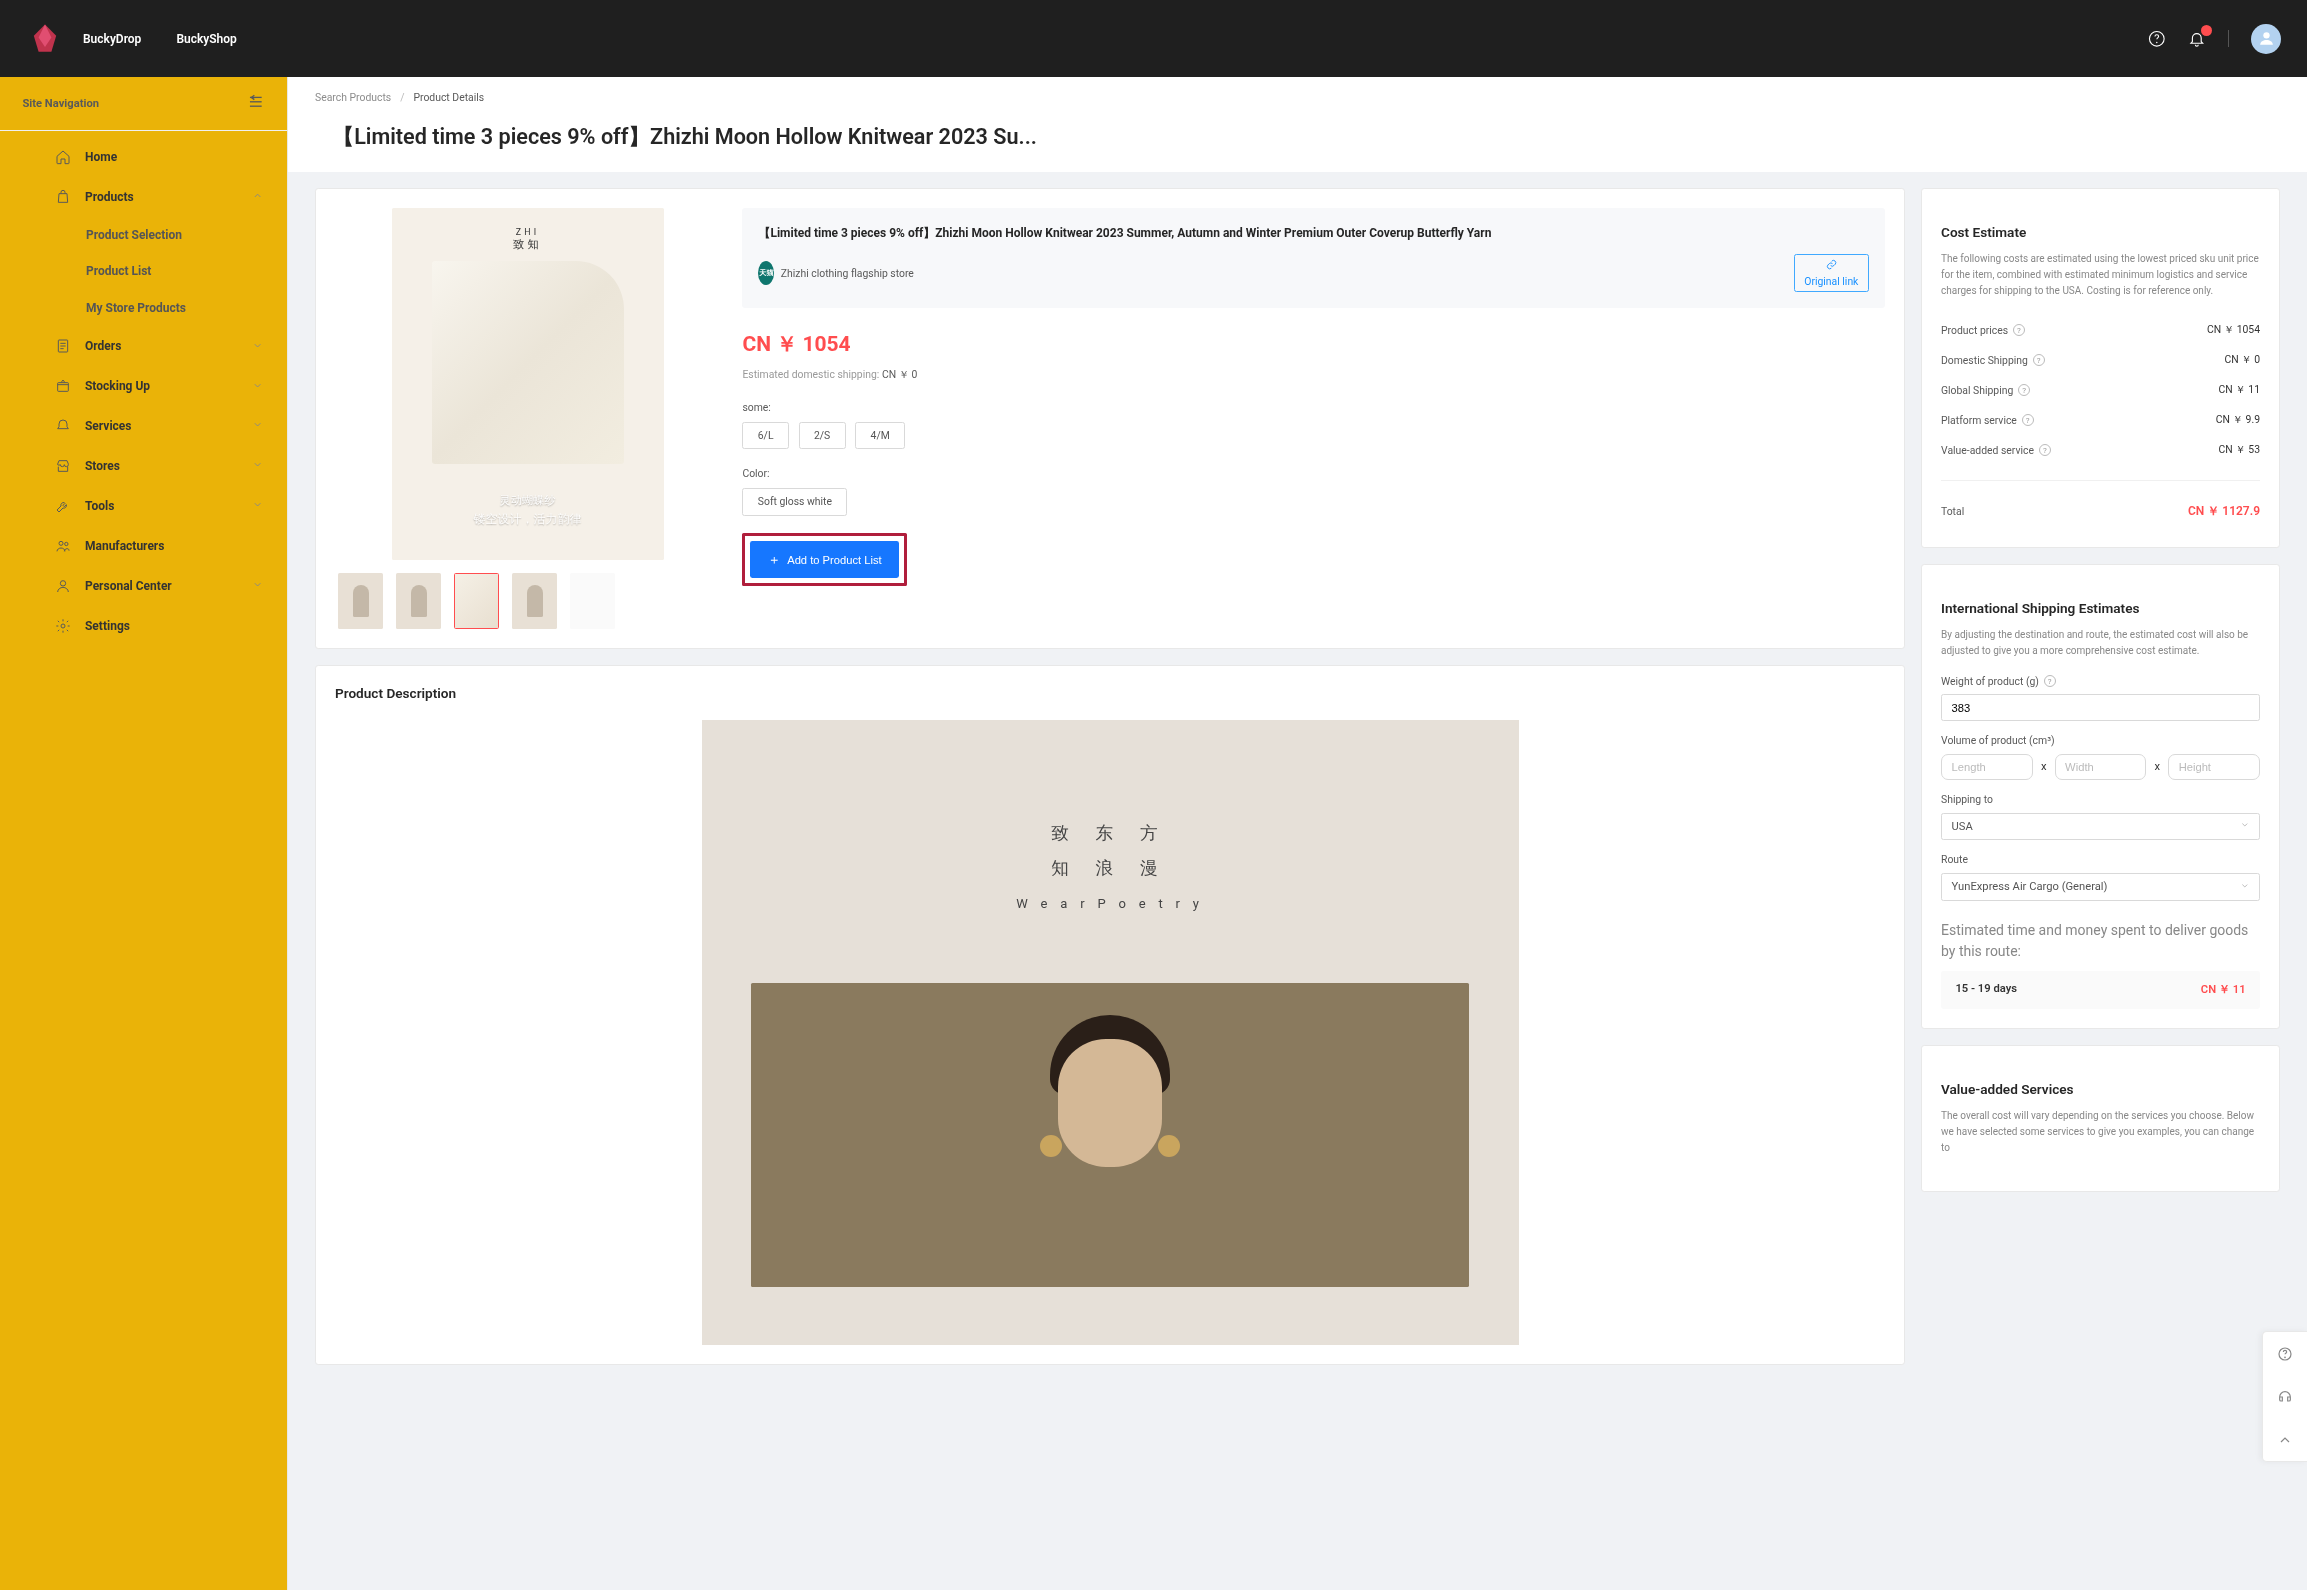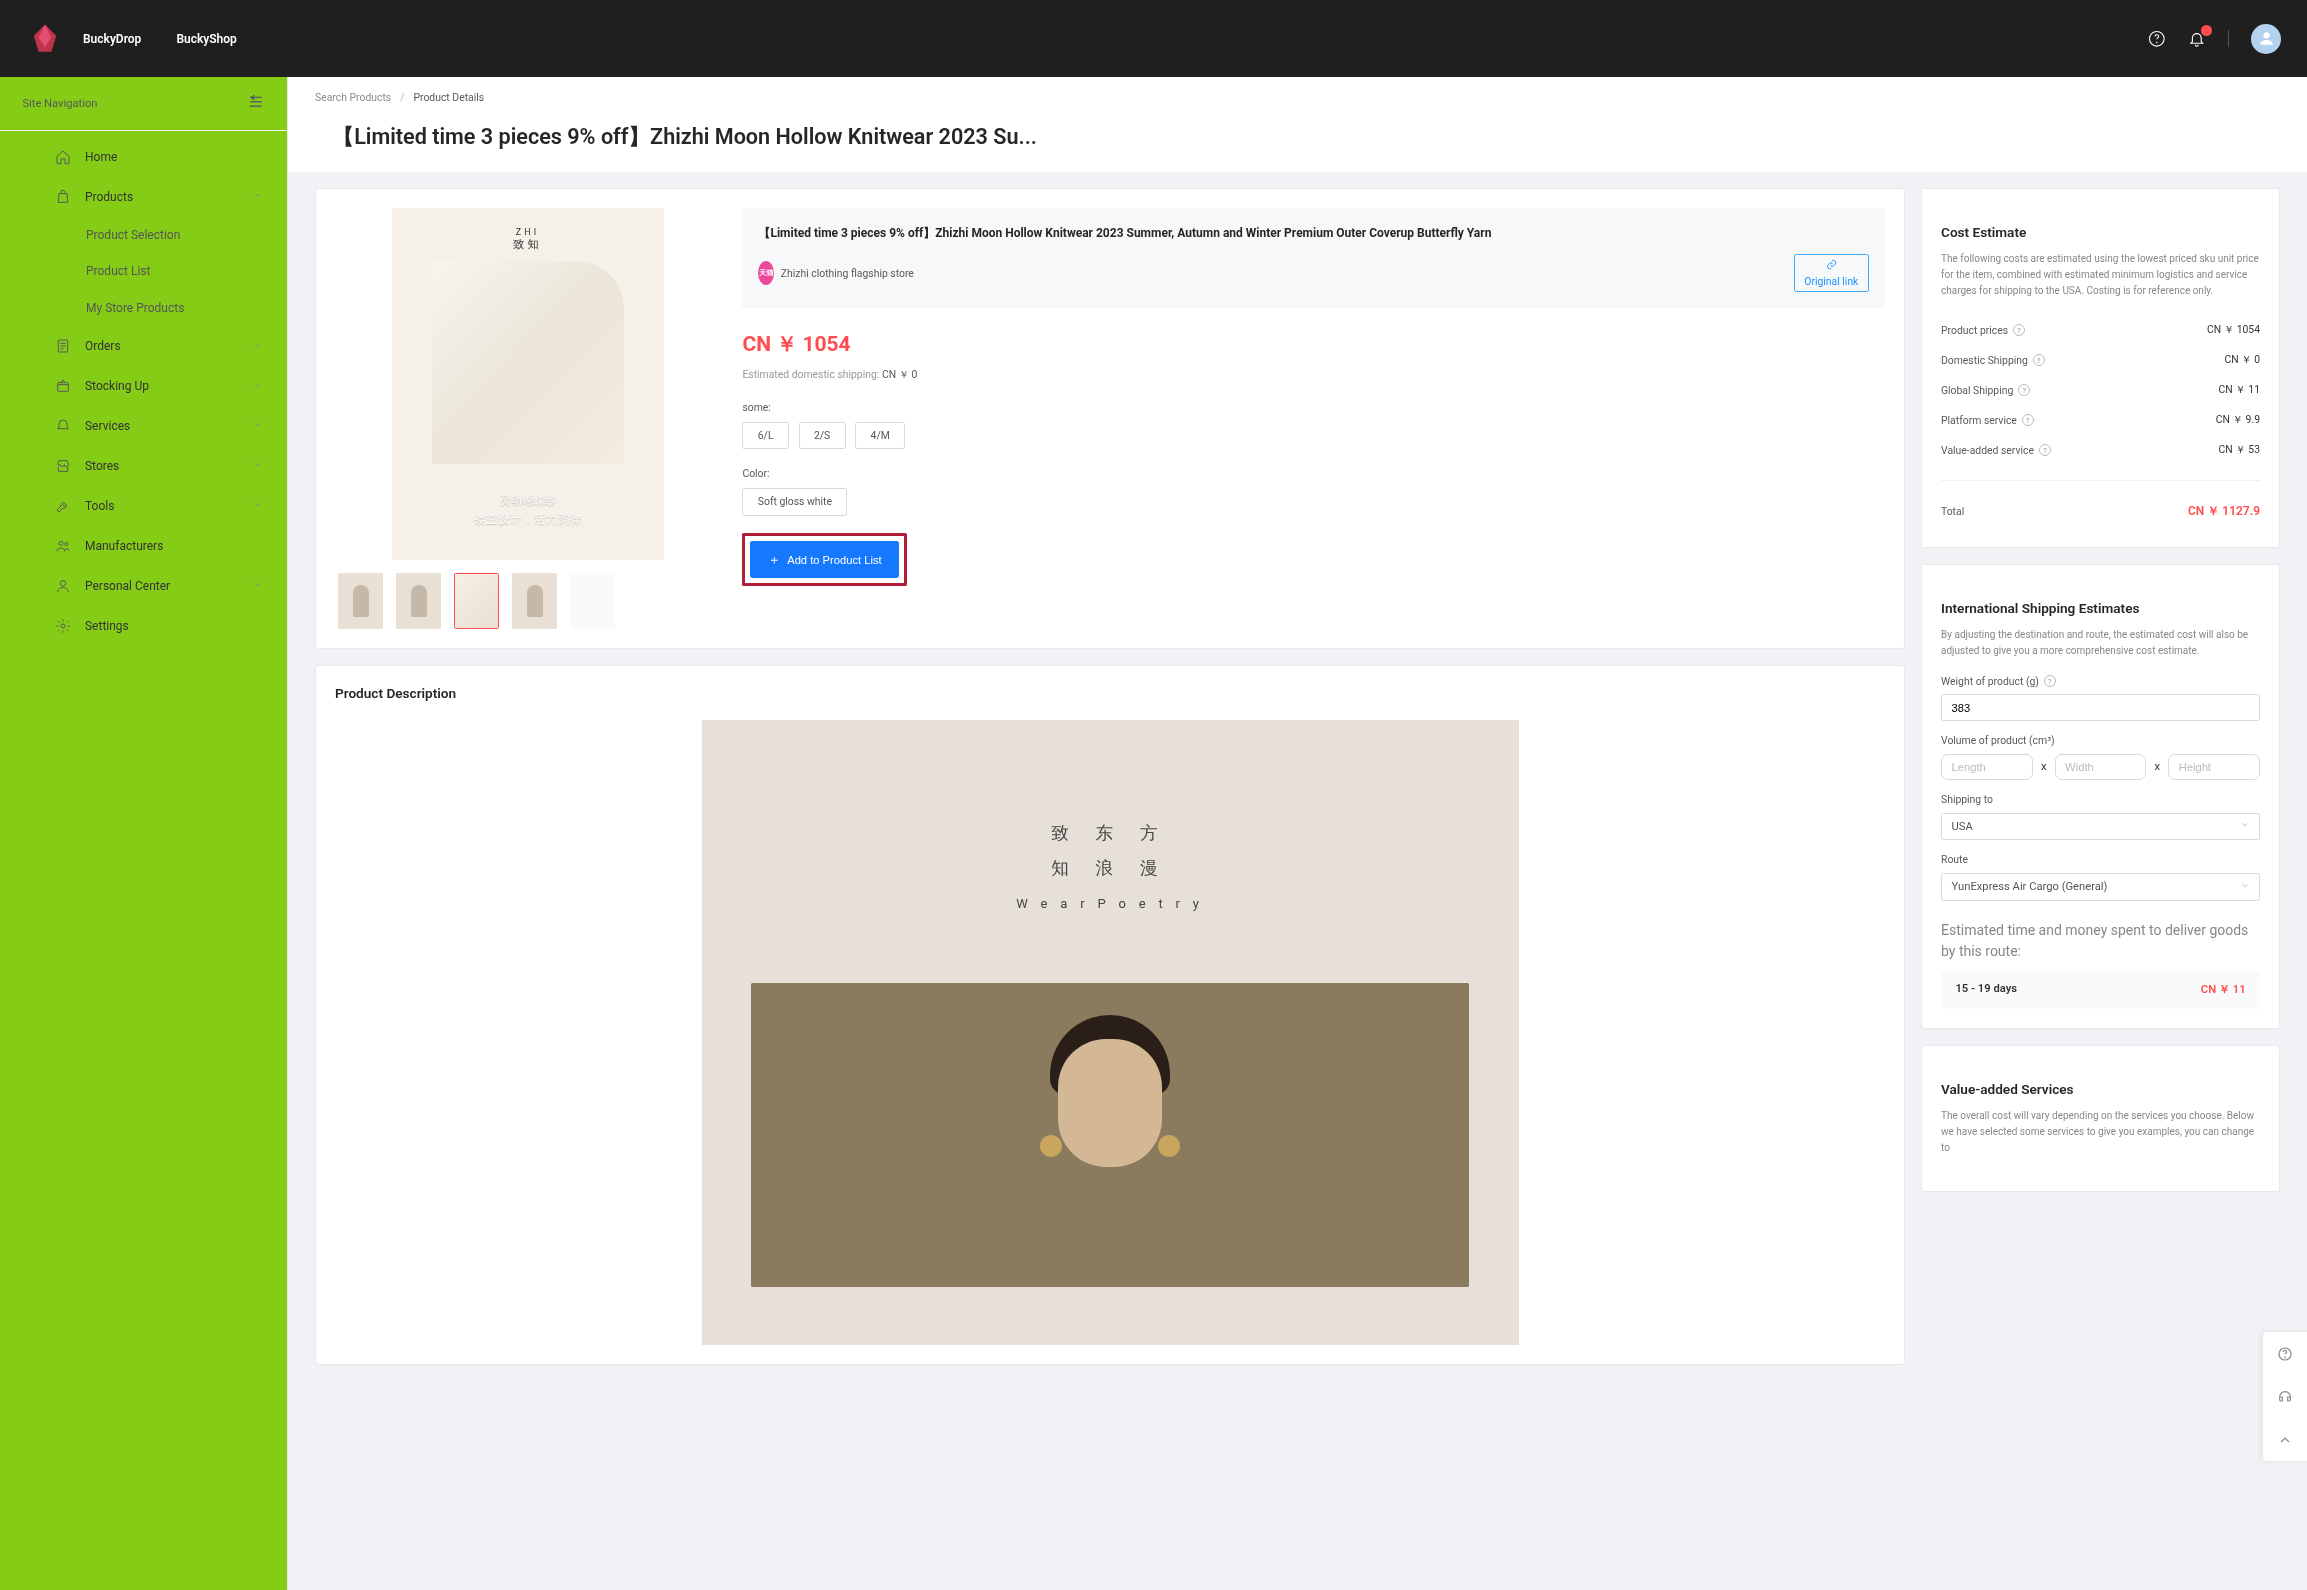--- a/index.html
+++ b/index.html
@@ -17,21 +17,21 @@
   .header-icon svg { width: 17.6px; height: 17.6px; fill: currentColor; }
   .badge { position: absolute; top: -4.8px; right: -6.4px; background: #ff4d4f; color:#fff; border-radius: 6.4px; min-width: 11.2px; height: 11.2px; font-size: 7.2px; display:flex; align-items:center; justify-content:center; padding: 0 2.4px;}
   .divider-v { width:0.8px; height:17.6px; background:#555; }
   .avatar { width: 30px; height: 30px; border-radius: 50%; background: #b3d2f0; display:flex; align-items:center; justify-content:center; cursor:pointer; }
   .avatar svg { width:19px; height:19px; fill:#fff; }
 
   
   .main-wrap { display: flex; min-height: calc(100vh - 77px); }
   
   
-  .sidebar { width: 288px; background: #84cc16; border-right: 0.8px solid #e8e8e8; flex-shrink:0; }
+  .sidebar { width: 288px; background: #eab308; border-right: 0.8px solid #e8e8e8; flex-shrink:0;font-weight:bold; }
   .side-nav-title { display:flex; align-items:center; justify-content:space-between; padding: 16px 22.4px; font-size:11.2px; color:#595959; border-bottom: 0.8px solid #f0f0f0;}
   .collapse-icon svg { width:17.6px; height:17.6px; stroke:#595959; }
   .menu { padding: 6.4px 0; }
   .menu-item { display:flex; align-items:center; padding: 11.2px 22.4px; gap: 13px; cursor:pointer; color:#333; position:relative;margin-left:32px; }
   .menu-item .mi-icon { width:17.6px; height:17.6px; display:flex; align-items:center; justify-content:center; }
   .menu-item .mi-icon svg { width:16px; height:16px; fill:none; stroke:#595959; stroke-width:1.5; }
   .menu-item .mi-label { flex:1; font-size:12px; }
   .menu-item .chev { width:13px; height:13px; }
   .menu-item .chev svg { width:11.2px; height:11.2px; stroke:#888; fill:none; stroke-width:2;}
   .submenu { }
@@ -66,21 +66,21 @@
   .thumb.active { border-color:#ff4d4f; }
   .thumb .mini-person { width:16px; height:32px; background:#c4b8a8; border-radius:8px 8px 1.6px 1.6px; }
   .thumb.fabric-t { background: linear-gradient(135deg,#f5f0e6,#e8dfd0);}
   .thumb.blank { background:#fafafa; }
 
   .product-info { flex:1; }
   .info-header { background:#f7f8fa; padding: 16px; border-radius:3.2px; margin-bottom: 16px; }
   .pname { font-size:12px; font-weight:700; color:#262626; line-height:1.6; margin-bottom: 11.2px; }
   .store-row { display:flex; align-items:center; justify-content:space-between; }
   .store-left { display:flex; align-items:center; gap:6.4px; }
-  .store-badge { width:16px; height:24px; border-radius:50%; background:#ec4899; color:#fff; font-size:7.2px; display:flex; align-items:center; justify-content:center; font-weight:bold; }
+  .store-badge { width:16px; height:24px; border-radius:50%; background:#0f766e; color:#fff; font-size:7.2px; display:flex; align-items:center; justify-content:center; font-weight:bold; }
   .store-name { font-size:10.4px; color:#595959; }
   .orig-link { display:flex; align-items:center; gap:4.8px; border:0.8px solid #40a9ff; color:#1890ff; padding:3.2px 9.6px; border-radius:2.4px; font-size:10.4px;flex-direction:column; }
   .orig-link svg { width:11.2px; height:11.2px; stroke:#1890ff; fill:none; }
 
   .price { color:#ff4d4f; font-size:21px; font-weight:700; margin: 22.4px 0 9.6px; }
   .ship-est { color:#999; font-size:10.4px; margin-bottom: 19px; }
   .ship-est .v { color:#595959; }
 
   .spec-section { margin-bottom: 17.6px; }
   .spec-label { font-size:10.4px; color:#595959; margin-bottom:8px; }

